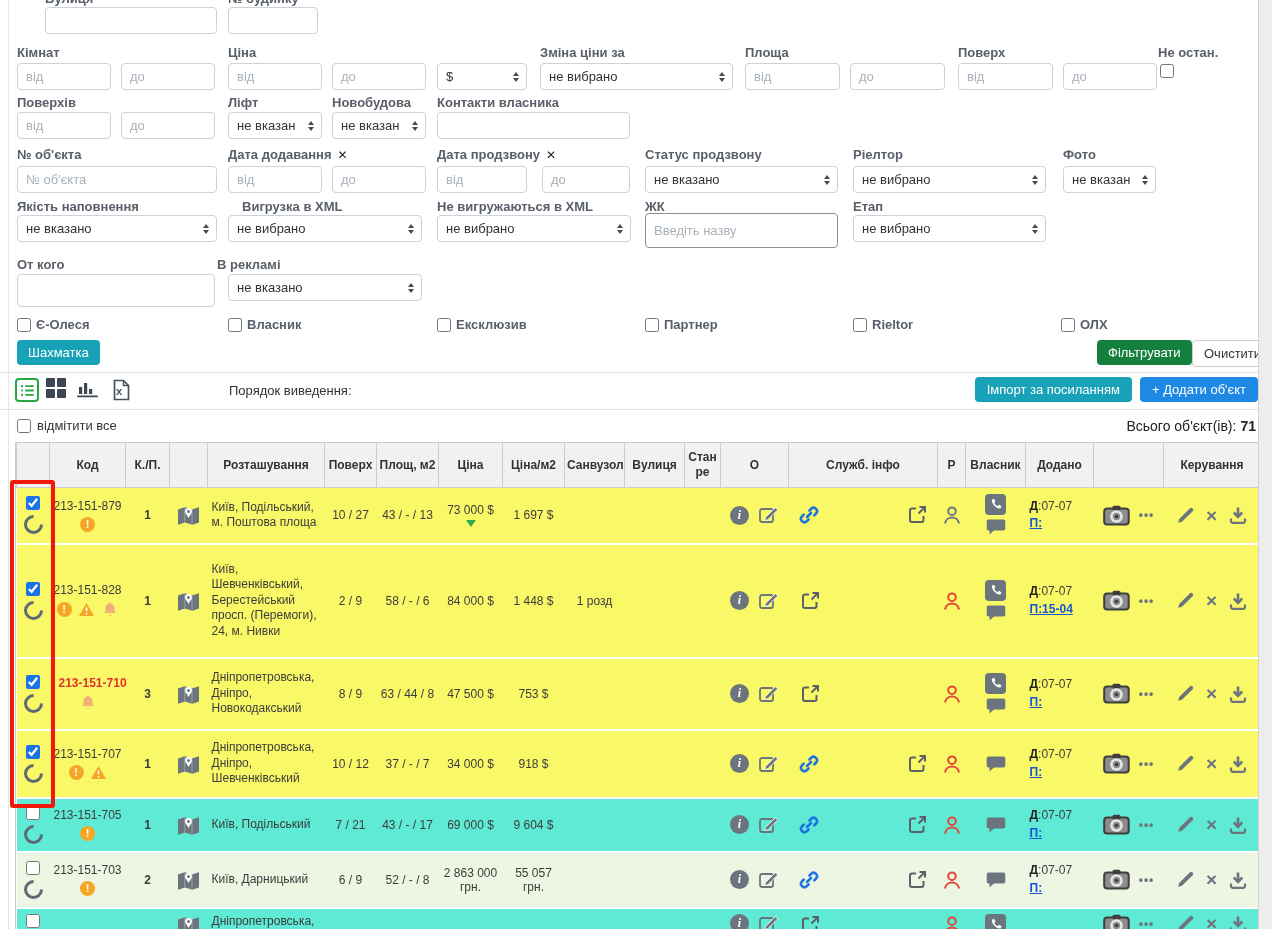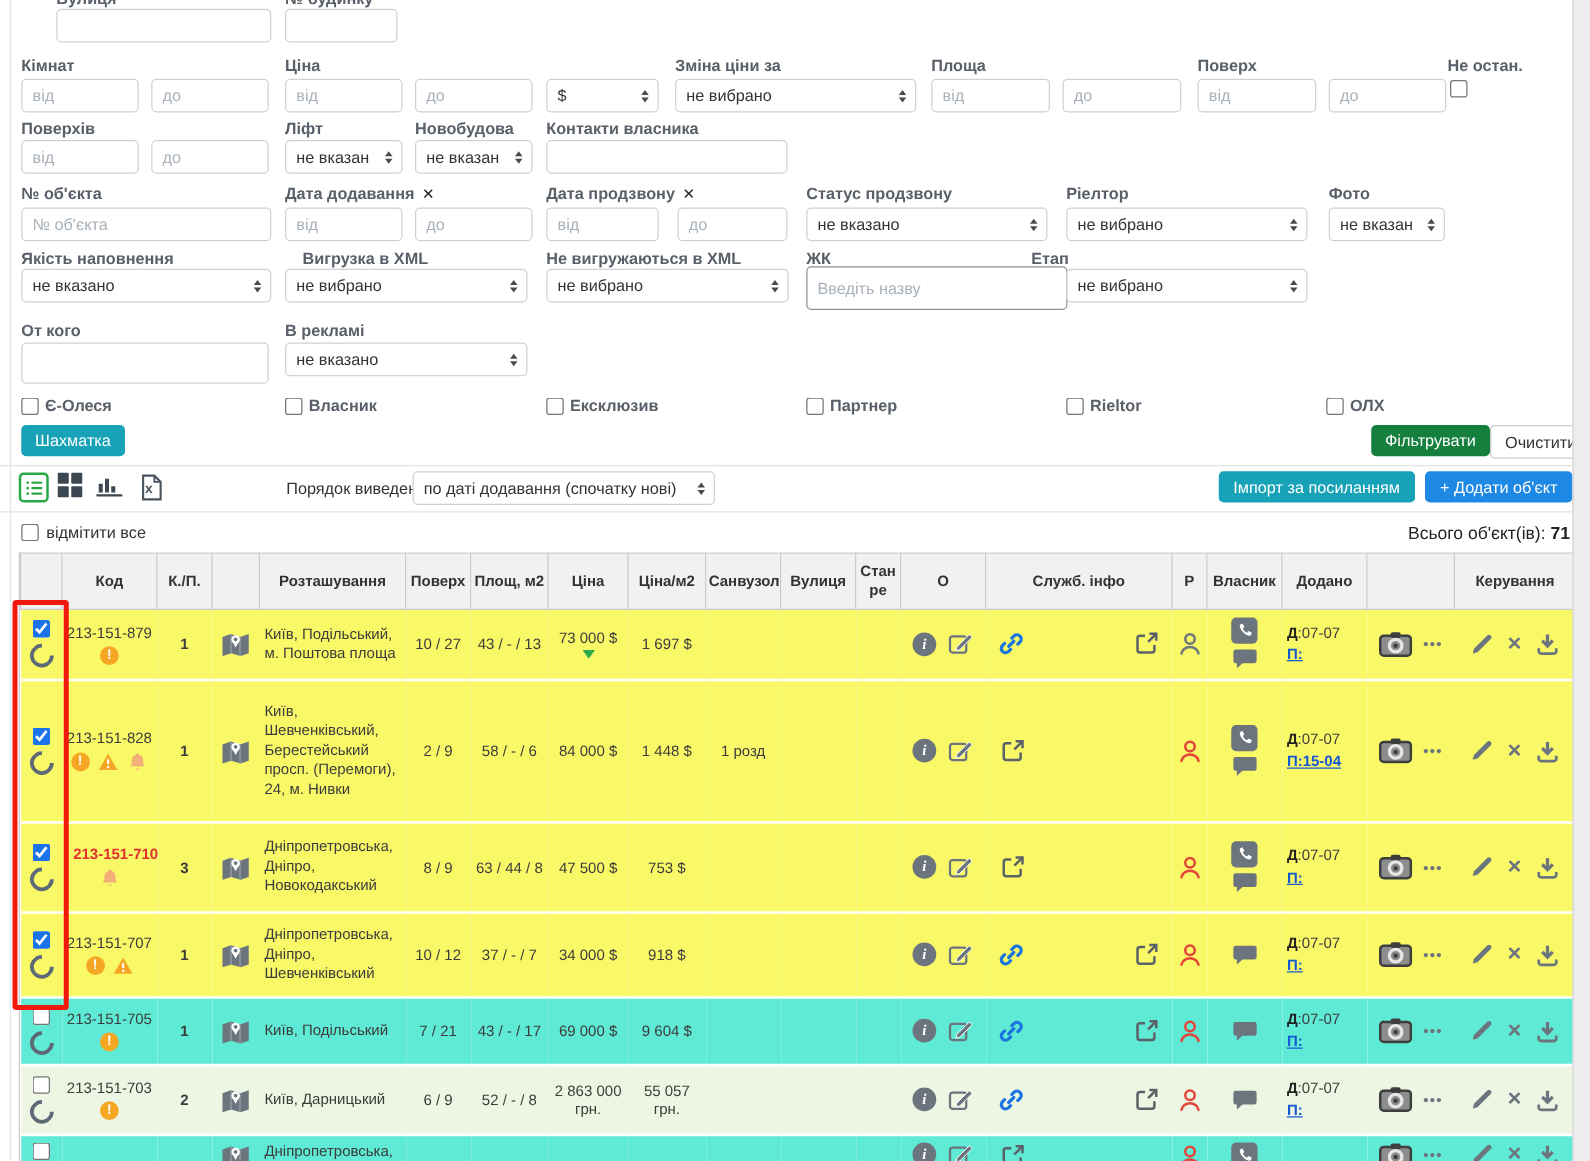--- a/index.html
+++ b/index.html
@@ -220,33 +220,33 @@
   </div>
   <div class="flabel" style="left:437px;top:200px">Не вигружаються в XML</div>
   <div class="sel" style="left:437px;top:215px;width:194px">
     <span class="txt">не вибрано</span>
     <span class="arrows">
         <i class="up"></i>
         <i class="dn"></i>
       </span>
   </div>
   <div class="flabel" style="left:645px;top:200px">ЖК</div>
-  <input class="inp" style="left: 645px; top: 213px; width: 209px; height: 35px; border-color: rgb(138, 144, 150);" placeholder="Введіть назву">
-  <div class="flabel" style="left:825px;top:200px">Етап</div>
+  <input class="inp" style="left: 645px; top: 213px; width: 193px; height: 35px; border-color: rgb(138, 144, 150);" placeholder="Введіть назву">
+  <div class="flabel" style="left:853px;top:200px">Етап</div>
   <div class="sel" style="left:853px;top:215px;width:193px">
     <span class="txt">не вибрано</span>
     <span class="arrows">
         <i class="up"></i>
         <i class="dn"></i>
       </span>
   </div>
 
   <div class="flabel" style="left:17px;top:258px">От кого</div>
   <input class="inp" style="left: 17px; top: 274px; width: 198px; height: 33px;">
-  <div class="flabel" style="left:228px;top:258px">В рекламі</div>
+  <div class="flabel" style="left:217px;top:258px">В рекламі</div>
   <div class="sel" style="left:228px;top:274px;width:194px">
     <span class="txt">не вказано</span>
     <span class="arrows">
         <i class="up"></i>
         <i class="dn"></i>
       </span>
   </div>
 
   <label class="fcb" style="left:17px;top:317px">
       <input type="checkbox" class="cb" style="">
@@ -312,27 +312,20 @@
       </svg>
   </button>
   <button class="vicon vicon-xl" style="left:112px">
     <svg width="17" height="22" viewBox="0 0 17 22">
         <path d="M1.5 1.5 h9 l5 5 v14 h-14 z" fill="none" stroke="#49535c" stroke-width="1.7"></path>
         <path d="M10.5 1.5 v5 h5" fill="none" stroke="#49535c" stroke-width="1.5"></path>
       </svg>
     <span class="xlx">x</span>
   </button>
   <span class="order-label">Порядок виведення:</span>
-  <div class="sel" style="left:330px;top:4px;width:242px">
-    <span class="txt">по даті додавання (спочатку нові)</span>
-    <span class="arrows">
-        <i class="up"></i>
-        <i class="dn"></i>
-      </span>
-  </div>
   <div class="tb-right">
     <button class="b import">Імпорт за посиланням</button>
     <button class="b add">+ Додати об'єкт</button>
   </div>
 </div>
 
 <div class="selectrow">
   <label class="selectall">
     <input type="checkbox" class="cb" style="">
     <span>відмітити все</span>

